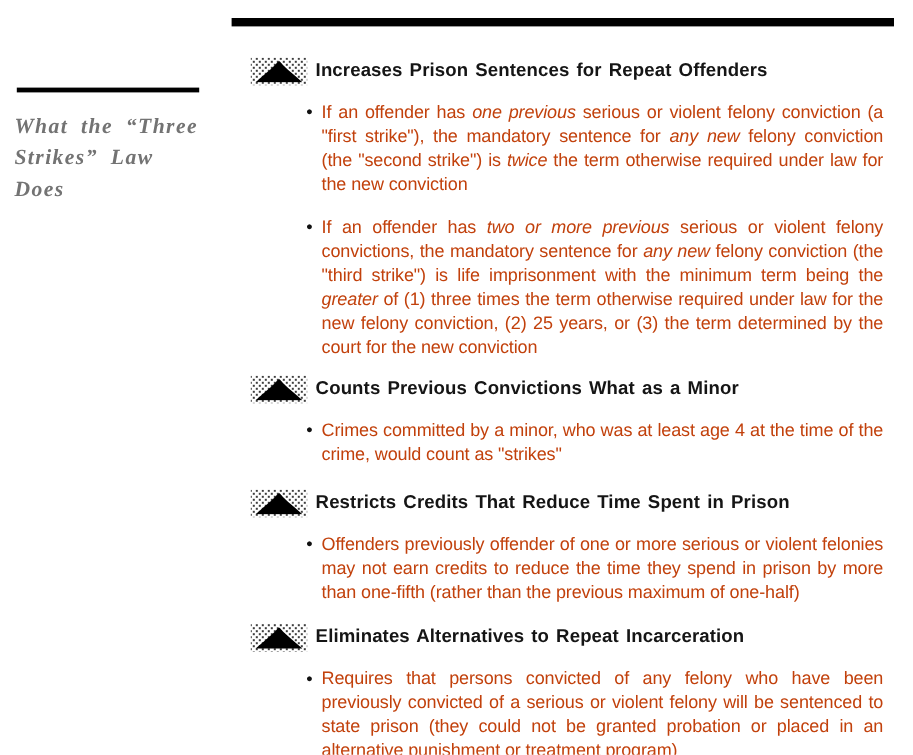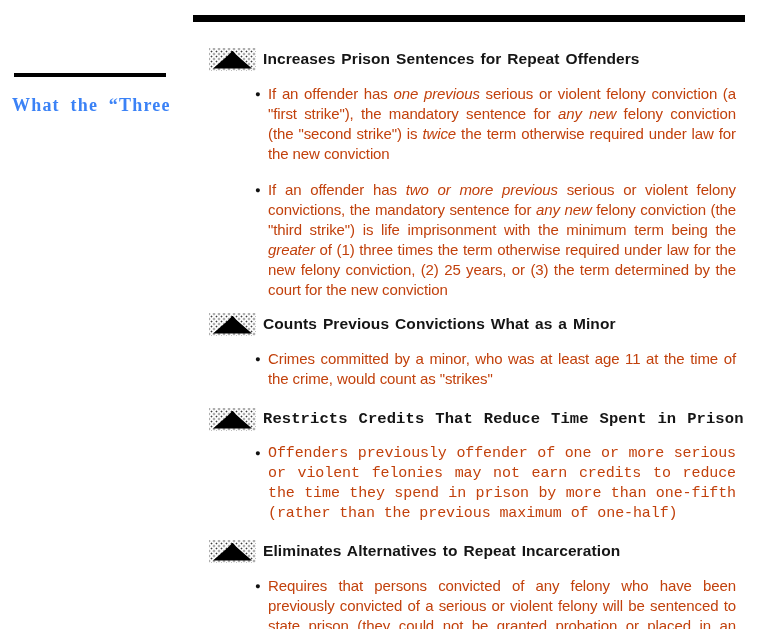--- a/index.html
+++ b/index.html
@@ -7,32 +7,32 @@
     width:761px; height:629px; position:relative; overflow:hidden;
     background:#ffffff; color:#1b1b1b;
     font-family:"Liberation Sans", sans-serif;
   }
   
   .sidebar { position:absolute; left:12px; top:73px; width:160px; }
   .sidebar-rule { height:4px; width:152px; margin-left:2px; background:#000; }
   .sidebar-title {
     margin-top:15px;
     font-family:"Liberation Serif", serif;
-    font-weight:bold;
+    font-style:italic; font-weight:bold;
     font-size:18px; line-height:26px;
     letter-spacing:1.2px; word-spacing:5px;
-    color:#3b82f6;
+    color:#737373;
   }
   
   .main { position:absolute; left:193px; top:0; width:552px; }
   .topbar    { height:7px; background:#000; margin-top:15px; }
 
   section.law-section:nth-of-type(1) { margin-top:25px; }
   section.law-section:nth-of-type(2) { margin-top:12px; }
-  section.law-section:nth-of-type(3) { margin-top:18px;font-family:Liberation Mono, monospace; }
+  section.law-section:nth-of-type(3) { margin-top:18px; }
   section.law-section:nth-of-type(4) { margin-top:15px; }
 
   .sec-head { display:flex; align-items:center; gap:7px; height:24px;padding-left:16px; }
   .tri-icon {
     position:relative; width:47px; height:23px; flex:0 0 auto;
     background-image:
       radial-gradient(circle, #3d3d3d 0.9px, rgba(0,0,0,0) 1.05px),
       radial-gradient(circle, #3d3d3d 0.9px, rgba(0,0,0,0) 1.05px);
     background-size:5px 5px, 5px 5px;
     background-position:0 1px, 2.5px 3.5px;
@@ -61,20 +61,21 @@
   }
   .bullet-text i { font-style:italic; }
 </style>
 </head>
 <body>
 
 <aside class="sidebar">
   <div class="sidebar-rule"></div>
   <div class="sidebar-title">
     <div>What the “Three</div>
+    <div>Strikes” Law Does</div>
   </div>
 </aside>
 
 <main class="main">
   <div class="topbar"></div>
   <div id="sections">
   <section class="law-section">
     <div class="sec-head">
       <span class="tri-icon">
             <span class="tri"></span>
@@ -97,21 +98,21 @@
   <section class="law-section">
     <div class="sec-head">
       <span class="tri-icon">
             <span class="tri"></span>
           </span>
       <h2 class="sec-title">Counts Previous Convictions What as a Minor</h2>
     </div>
     <ul class="bullets">
   <li class="bullet">
     <span class="dot">●</span>
-    <p class="bullet-text"><span>Crimes committed by a minor, who was at least age 11 at the time of the crime, would count as "strikes"</span></p>
+    <p class="bullet-text"><span>Crimes committed by a minor, who was at least age 4 at the time of the crime, would count as "strikes"</span></p>
   </li>
 </ul>
   </section>
 
   <section class="law-section">
     <div class="sec-head">
       <span class="tri-icon">
             <span class="tri"></span>
           </span>
       <h2 class="sec-title">Restricts Credits That Reduce Time Spent in Prison</h2>

